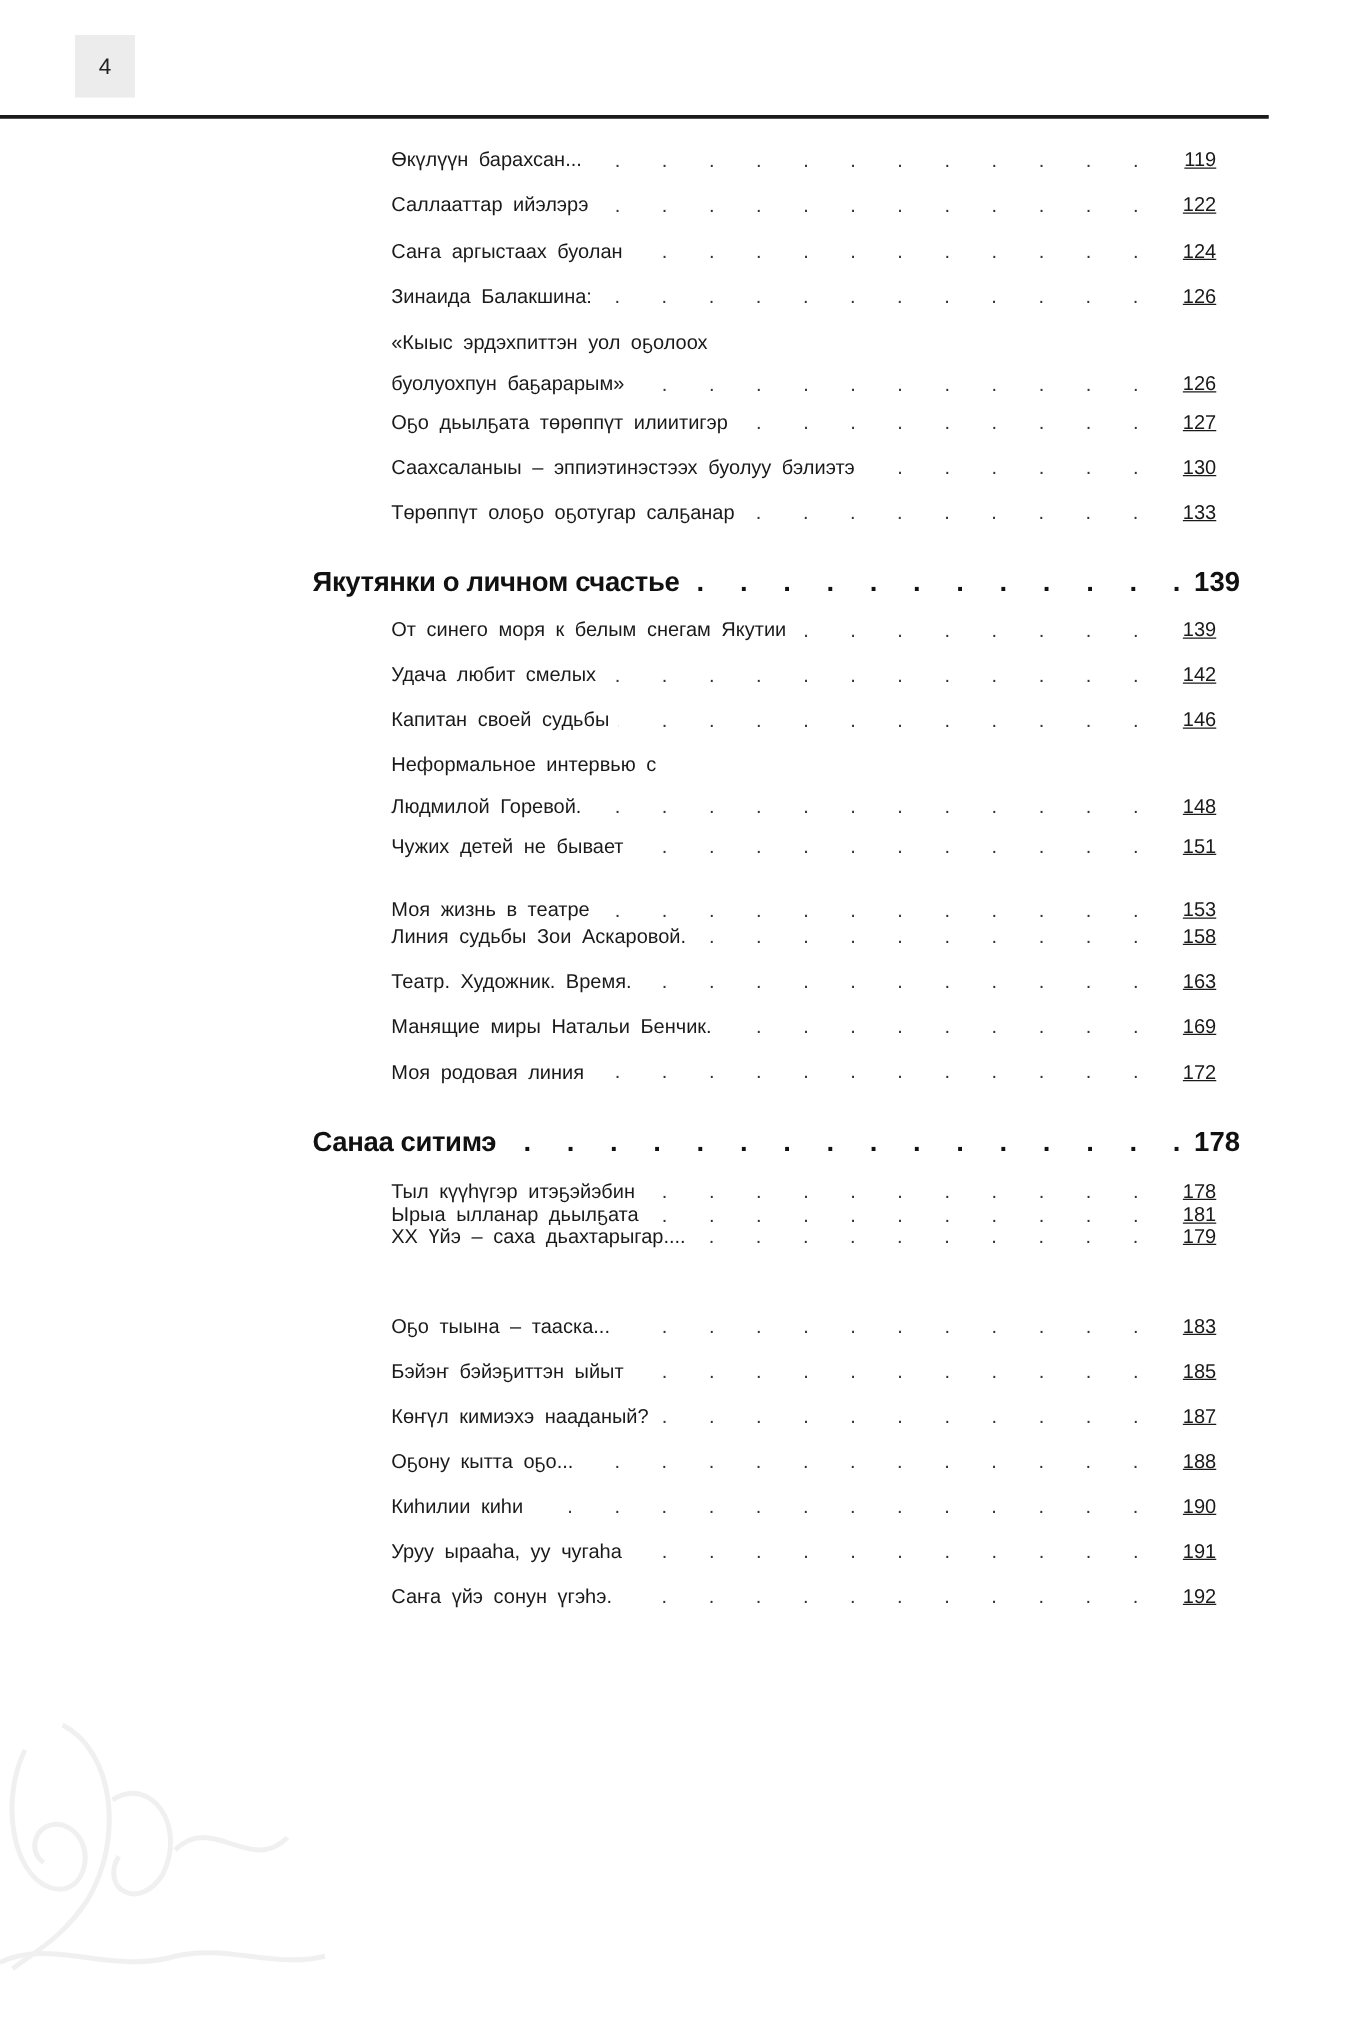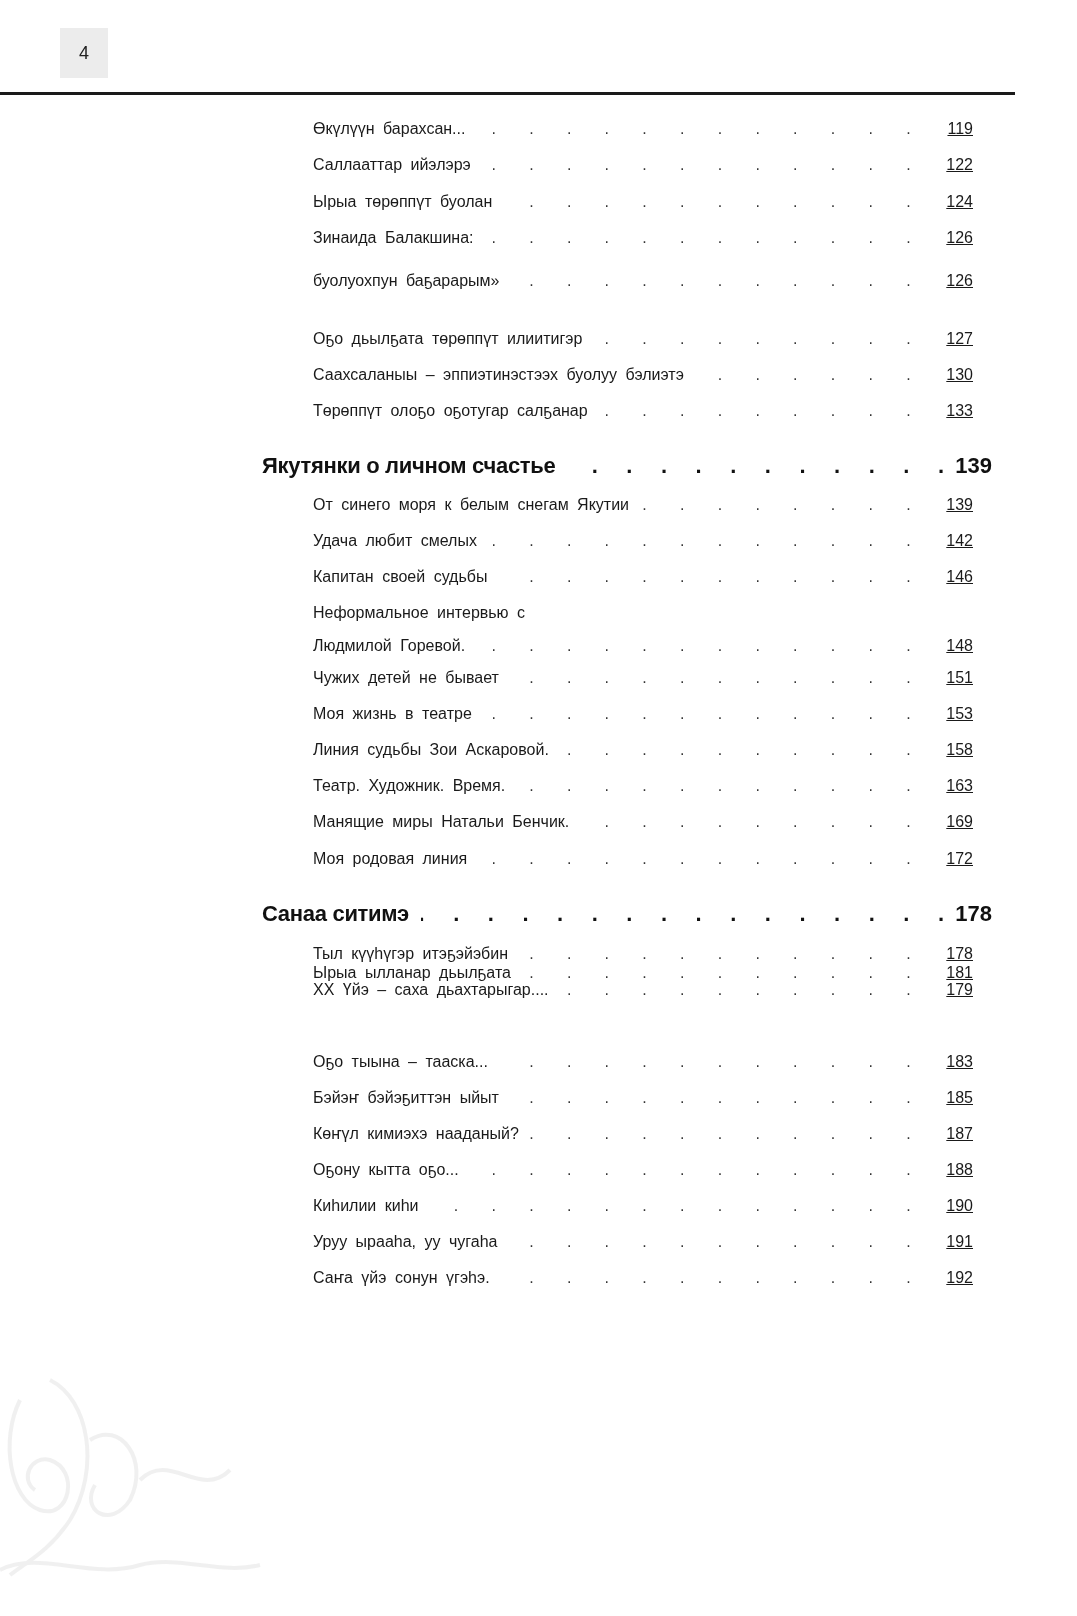--- a/index.html
+++ b/index.html
@@ -69,21 +69,21 @@
     .section {
       position: absolute;
       left: 250px;
       width: 742px;
       font-size: 22px;
       font-weight: bold;
       line-height: 28px;
       color: #111;
     }
     .section .line { display: flex; align-items: baseline; }
-    .section .title { white-space: nowrap; letter-spacing: -0.3px; margin-left: 12px; }
+    .section .title { white-space: nowrap; letter-spacing: -0.3px; }
     .section .leader {
       flex: 1;
       overflow: hidden;
       white-space: nowrap;
       margin-left: 12px;
       letter-spacing: 11.2px;
       text-align: right;
       direction: rtl;
     }
     .section .pg { white-space: nowrap; font-size: 22px; }
@@ -115,33 +115,36 @@
   </div>
   <div class="entry" style="top:151px">
     <div class="line">
         <span class="title">Саллааттар ийэлэрэ</span>
         <span class="leader">. . . . . . . . . . . . . . . . . . . . . . . . . . . . . . . . . . . . . . . . . . . . . . . .</span>
         <span class="pg">122</span>
       </div>
   </div>
   <div class="entry" style="top:188px">
     <div class="line">
-        <span class="title">Ырыа төрөппүт буолан</span>
+        <span class="title">Саҥа аргыстаах буолан</span>
         <span class="leader">. . . . . . . . . . . . . . . . . . . . . . . . . . . . . . . . . . . . . . . . . . . . . . . .</span>
         <span class="pg">124</span>
       </div>
   </div>
   <div class="entry" style="top:224px">
     <div class="line">
         <span class="title">Зинаида Балакшина:</span>
         <span class="leader">. . . . . . . . . . . . . . . . . . . . . . . . . . . . . . . . . . . . . . . . . . . . . . . .</span>
         <span class="pg">126</span>
       </div>
   </div>
   <div class="entry" style="top:261px">
+    <div class="line">
+        <span class="title">«Кыыс эрдэхпиттэн уол оҕолоох</span>
+      </div>
     <div class="line" style="margin-top:6px">
         <span class="title">буолуохпун баҕарарым»</span>
         <span class="leader">. . . . . . . . . . . . . . . . . . . . . . . . . . . . . . . . . . . . . . . . . . . . . . . .</span>
         <span class="pg">126</span>
       </div>
   </div>
   <div class="entry" style="top:325px">
     <div class="line">
         <span class="title">Оҕо дьылҕата төрөппүт илиитигэр</span>
         <span class="leader">. . . . . . . . . . . . . . . . . . . . . . . . . . . . . . . . . . . . . . . . . . . . . . . .</span>
@@ -202,21 +205,21 @@
         <span class="pg">148</span>
       </div>
   </div>
   <div class="entry" style="top:664px">
     <div class="line">
         <span class="title">Чужих детей не бывает</span>
         <span class="leader">. . . . . . . . . . . . . . . . . . . . . . . . . . . . . . . . . . . . . . . . . . . . . . . .</span>
         <span class="pg">151</span>
       </div>
   </div>
-  <div class="entry" style="top:700px">
+  <div class="entry" style="top:715px">
     <div class="line">
         <span class="title">Моя жизнь в театре</span>
         <span class="leader">. . . . . . . . . . . . . . . . . . . . . . . . . . . . . . . . . . . . . . . . . . . . . . . .</span>
         <span class="pg">153</span>
       </div>
   </div>
   <div class="entry" style="top:736px">
     <div class="line">
         <span class="title">Линия судьбы Зои Аскаровой.</span>
         <span class="leader">. . . . . . . . . . . . . . . . . . . . . . . . . . . . . . . . . . . . . . . . . . . . . . . .</span>

